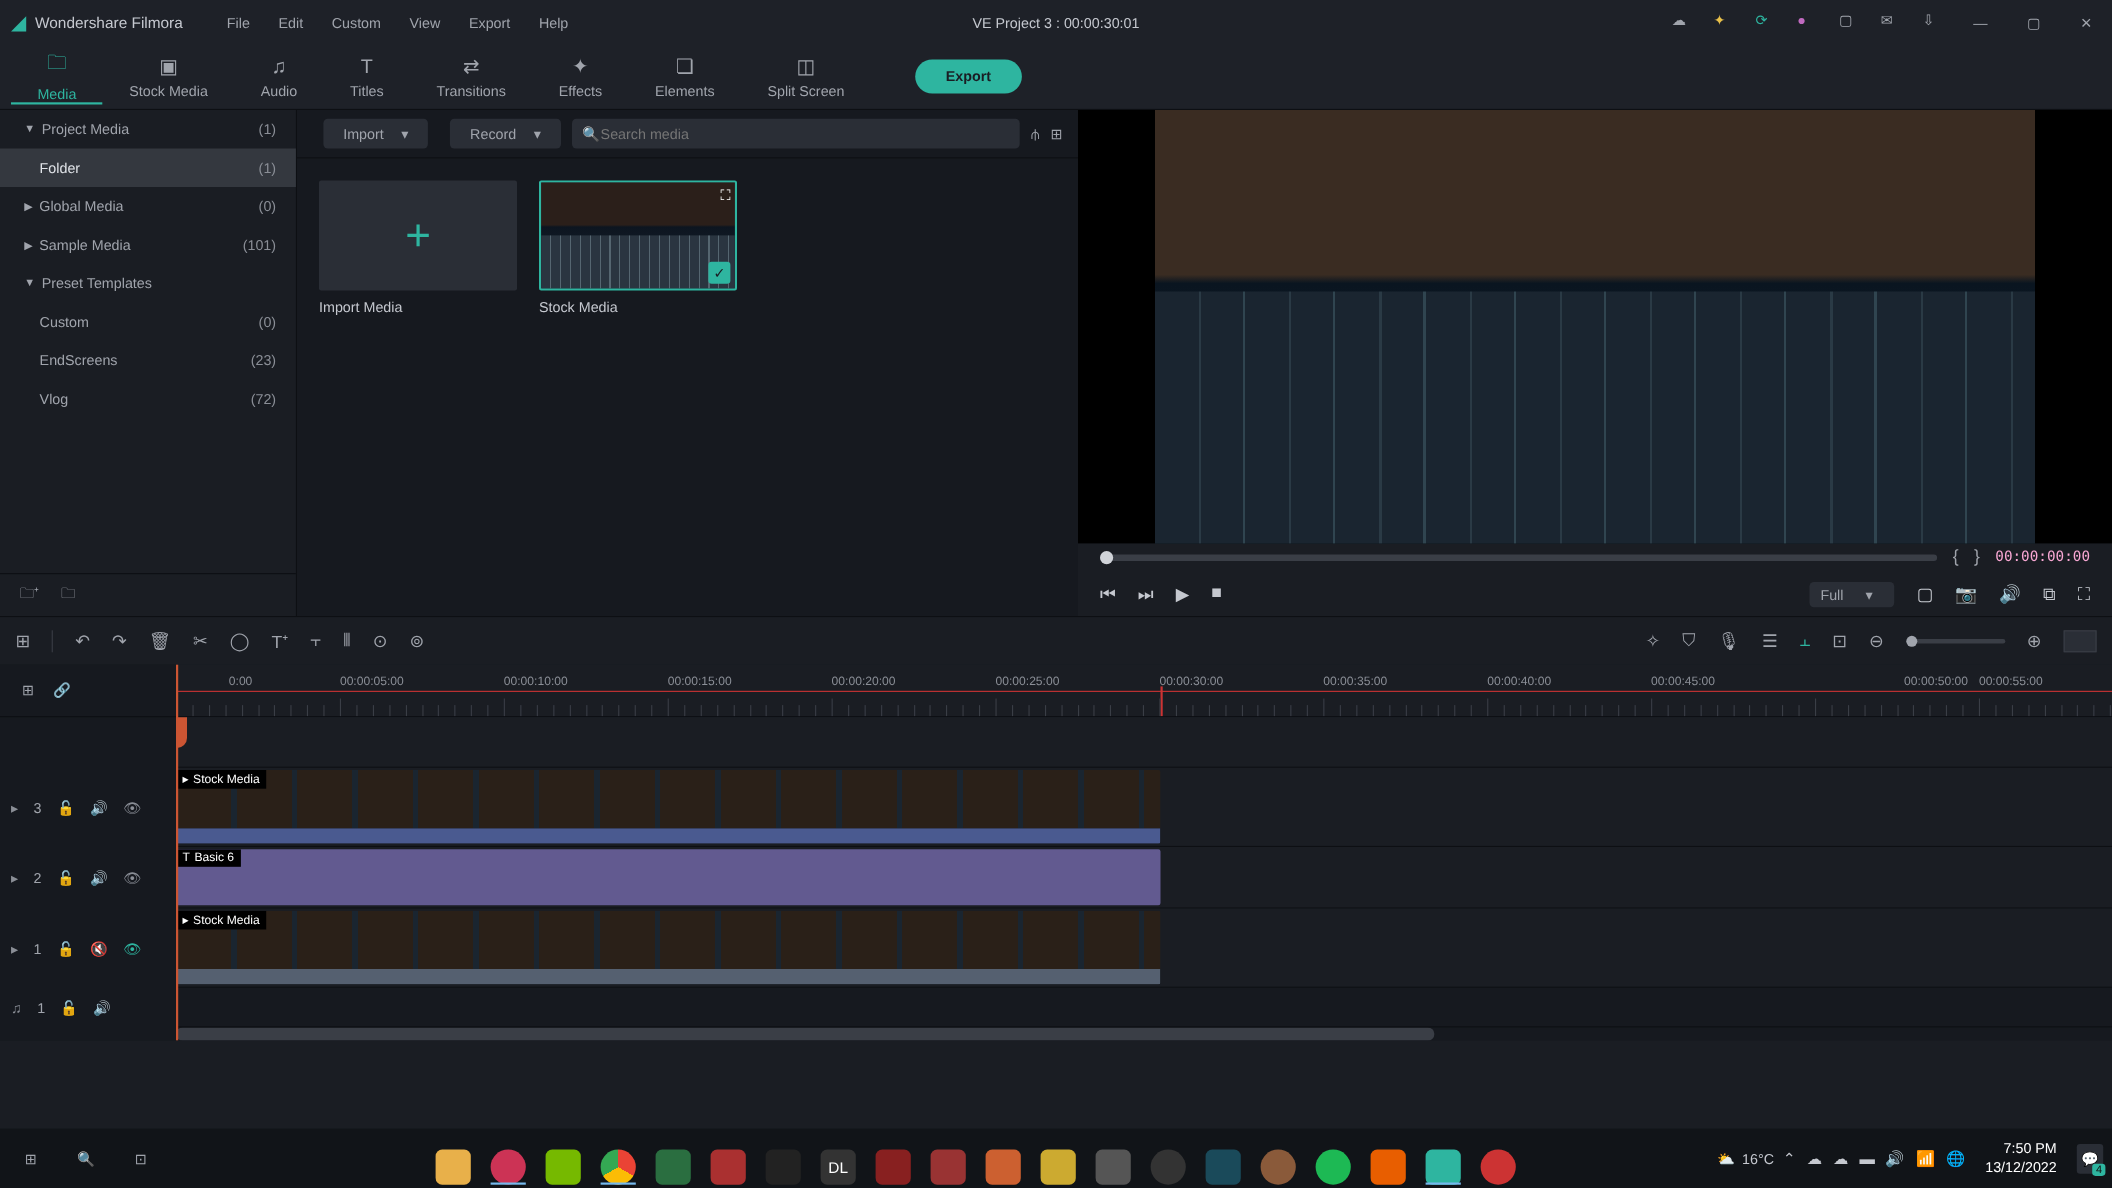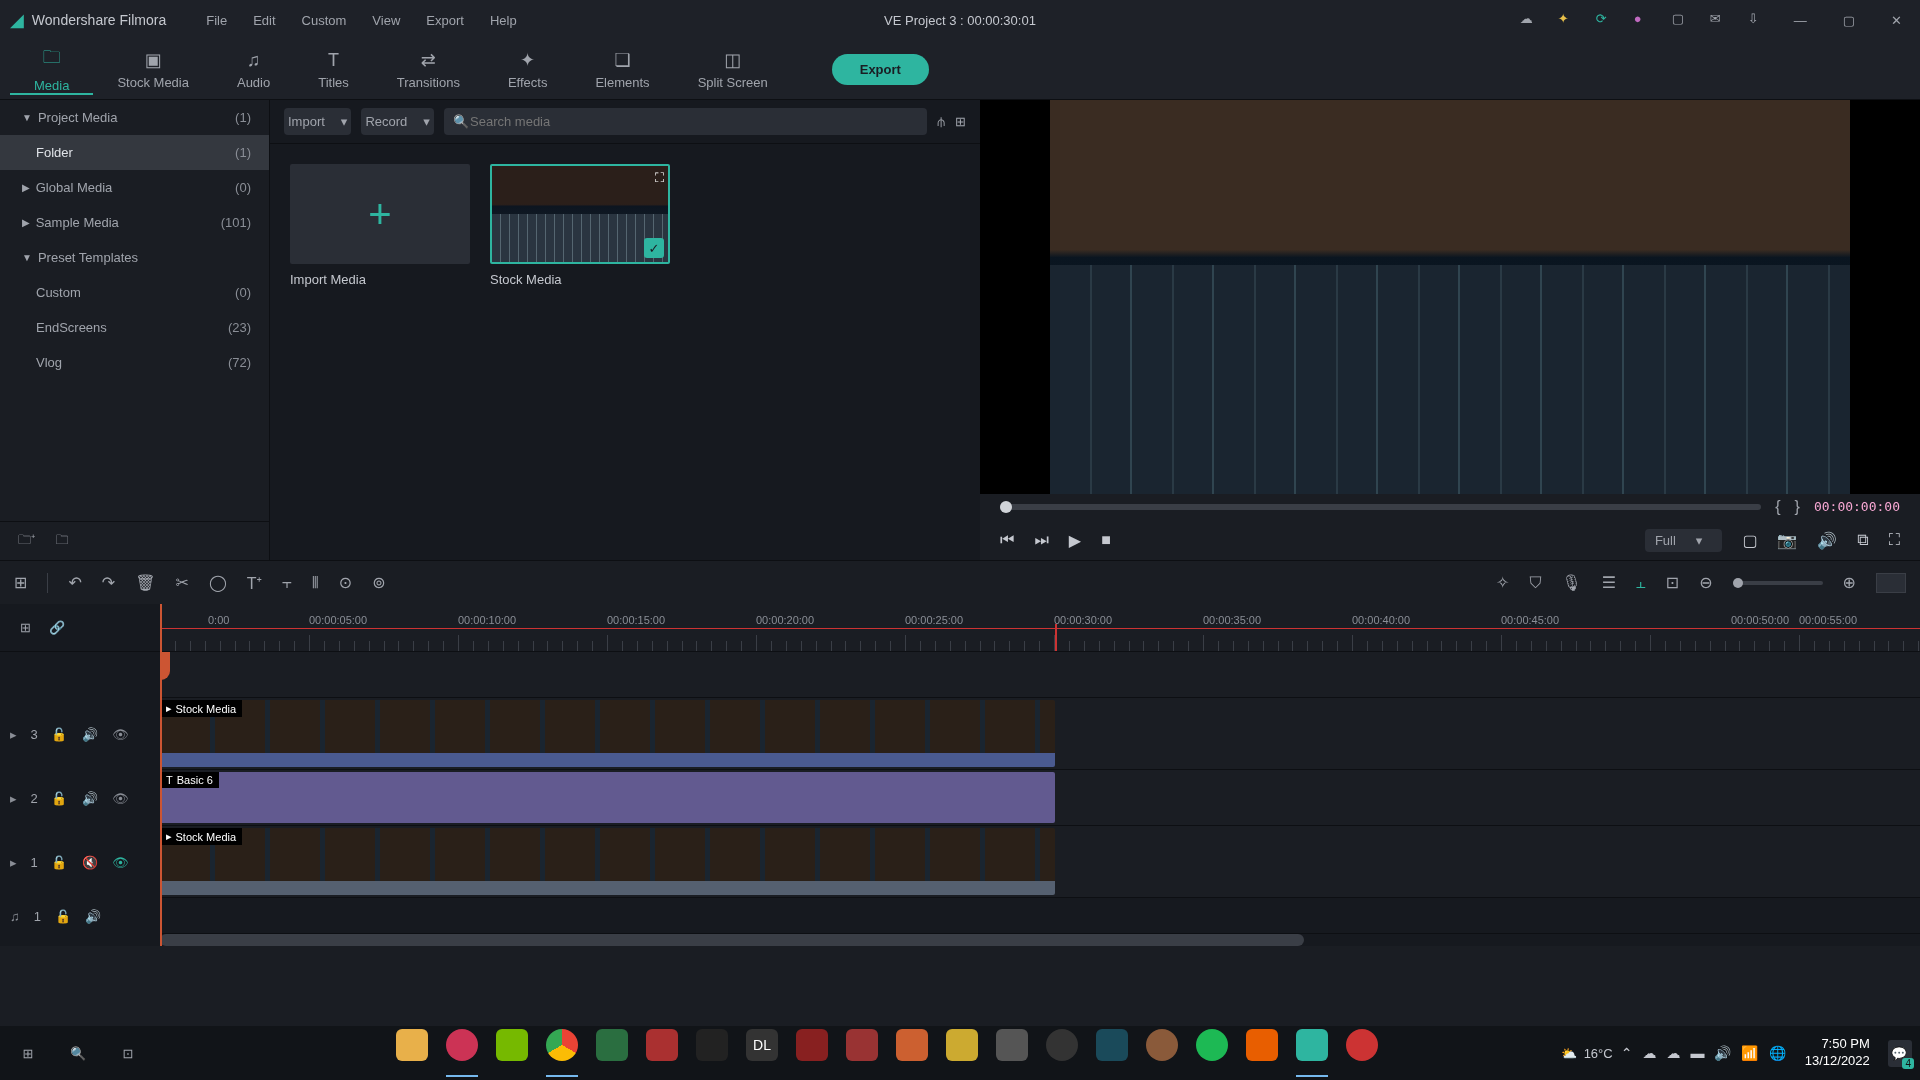--- a/index.html
+++ b/index.html
@@ -32,21 +32,21 @@
 .side-item.parent { padding-left: 22px; }
 .side-item.active { background: #34383f; color: #e0e3e8; }
 .side-item .arrow { margin-right: 6px; font-size: 10px; }
 .side-item .label { flex: 1; }
 .side-item .count { color: #8a8e96; }
 .sidebar-bottom {margin-top:auto; padding:8px 18px; display:flex; gap:20px; border-top:1px solid #0d0f13;}
 
 
 .media-panel { flex: 1; background: #16191f; display: flex; flex-direction: column; }
 .media-toolbar { height: 44px; display: flex; align-items: center; gap: 10px; padding: 0 14px; border-bottom: 1px solid #0d0f13; }
-.dd { background: #2a2e36; padding: 6px 4px; border-radius: 4px; display: flex; align-items: center; gap: 16px; cursor: pointer; }
+.dd { background: #2a2e36; padding: 6px 18px; border-radius: 4px; display: flex; align-items: center; gap: 16px; cursor: pointer; margin-left: 10px; }
 .search { background: #2a2e36; border-radius: 4px; display: flex; align-items: center; padding: 6px 10px; flex: 1; }
 .search input { background: transparent; border: none; outline: none; color: #a0a4ac; flex: 1; font-size: 13px; }
 .media-grid { display: flex; gap: 20px; padding: 20px; }
 .media-card { width: 180px; }
 .media-thumb { width: 180px; height: 100px; background: #2a2e36; display: flex; align-items: center; justify-content: center; border-radius: 2px; position: relative; }
 .media-thumb.selected { border: 2px solid #2eb5a0; }
 .media-thumb .plus { color: #2eb5a0; font-size: 40px; font-weight: 300; }
 .media-thumb .city { width:100%; height:100%; background: linear-gradient(#2b1f1a 40%, #0d1520 42%, #1a2a30); position:relative; }
 .media-thumb .city::after{content:"";position:absolute;bottom:0;left:0;right:0;height:50%;background:repeating-linear-gradient(90deg,#2a3540 0 8px,#556670 8px 9px);}
 .media-thumb .badge { position: absolute; bottom: 4px; right: 4px; background: #2eb5a0; color: #1a1d23; width: 20px; height: 20px; display: flex; align-items: center; justify-content: center; border-radius: 3px; }
@@ -105,21 +105,21 @@
 .clip .cliplabel { position: absolute; top: 0; left: 0; background: #000; color: #fff; font-size: 11px; padding: 2px 6px; display: flex; align-items: center; gap: 4px; }
 .clip.title { background: #625a90; }
 .tl-scrollbar{height:12px;background:#16191f;}
 .tl-scrollbar .thumb{height:100%;width:65%;margin-left:0;background:#3a3e46;border-radius:6px;}
 
 
 .taskbar { position: absolute; bottom: 0; left: 0; right: 0; height: 54px; background: #111418; display: flex; align-items: center; padding: 0 8px; }
 .taskbar .tleft { display: flex; gap: 10px; align-items: center; }
 .taskbar .tbtn2 { width: 40px; height: 40px; display: flex; align-items: center; justify-content: center; cursor: pointer; }
 .taskbar .apps { display: flex; gap: 2px; margin-left: 240px; }
-.taskbar .appicon { width: 48px; height: 48px; display: flex; align-items: flex-start; justify-content: center; cursor: pointer; position: relative; }
+.taskbar .appicon { width: 48px; height: 48px; display: flex; align-items: flex-end; justify-content: center; cursor: pointer; position: relative; }
 .taskbar .appicon .dot { width: 32px; height: 32px; border-radius: 6px; }
 .taskbar .appicon.active::after{content:"";position:absolute;bottom:0;left:8px;right:8px;height:2px;background:#76b9ed;}
 .taskbar .tright { margin-left: auto; display: flex; align-items: center; gap: 8px; }
 .taskbar .weather { display: flex; align-items: center; gap: 6px; color: #c5c8cf; }
 .taskbar .tray { display: flex; gap: 10px; color: #c5c8cf; font-size: 14px; }
 .taskbar .clock { text-align: right; color: #ffffff; font-size: 13px; line-height: 1.3; padding: 0 10px; }
 .taskbar .notif { background: #2a2e36; padding: 6px 4px; border-radius: 3px; position:relative;}
 .taskbar .notif .badge{position:absolute;bottom:-2px;right:-2px;background:#2eb5a0;color:#111;font-size:10px;padding:0 3px;border-radius:3px;}
 </style>
 </head>

